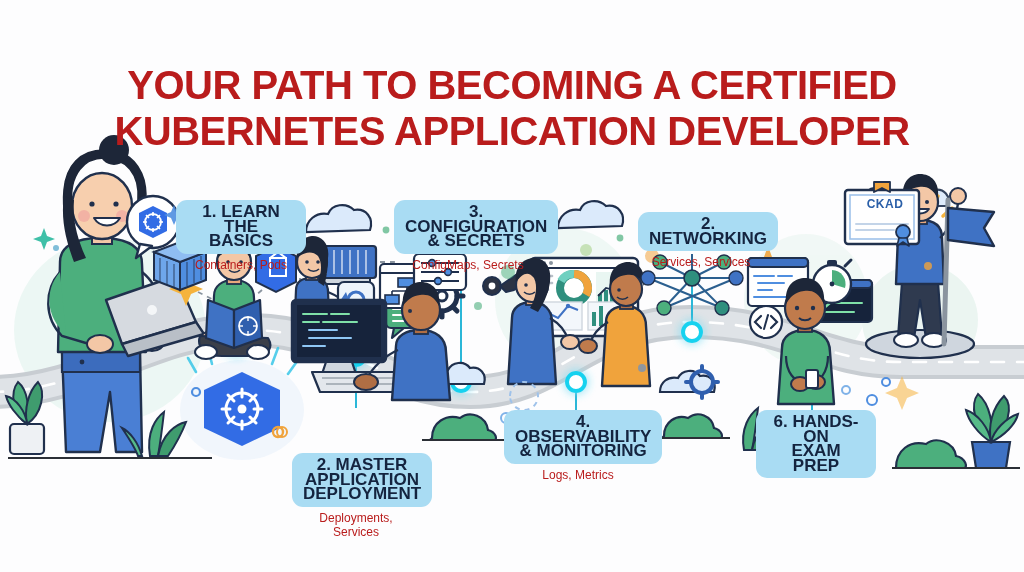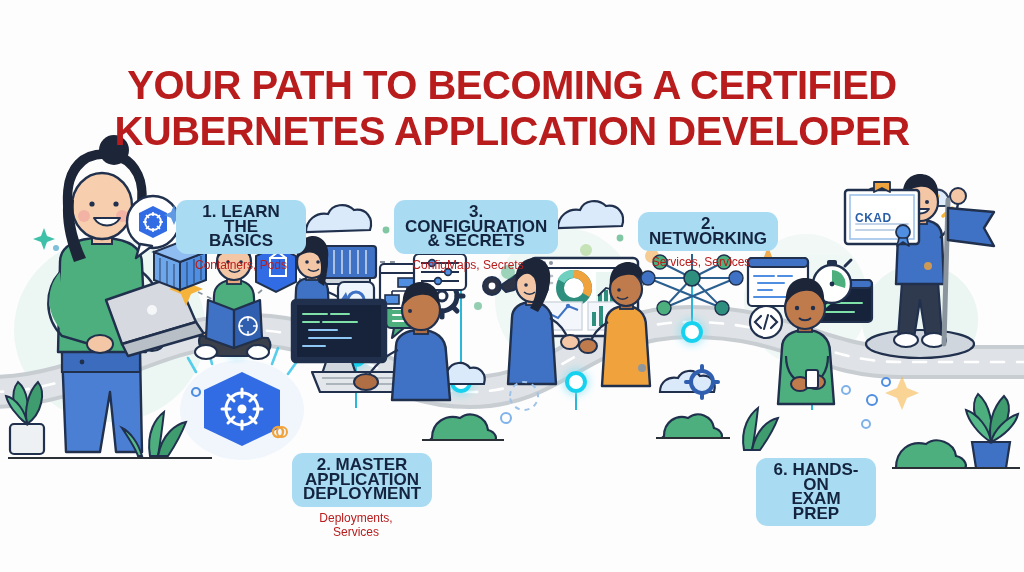--- a/index.html
+++ b/index.html
@@ -48,24 +48,24 @@
     white-space:pre-line;
   }
   .sub.small{font-size:11.5px;}
 
   
   #step-1{left:176px;top:200px;width:130px;}
   #step-3{left:394px;top:200px;width:148px;}
   #step-5{left:638px;top:212px;width:126px;}
   #step-2{left:292px;top:408px;width:128px;margin-top:45px;}
   #step-4{left:504px;top:410px;width:148px;}
-  #step-6{left:756px;top:410px;width:120px;margin-top:48px;}
+  #step-6{left:756px;top:410px;width:120px;}
 
   .ckad-text{
-    position:absolute;left:855px;top:211px;width:60px;text-align:left;
+    position:absolute;left:855px;top:197px;width:60px;text-align:center;
     font-weight:bold;font-size:12px;color:#2a5fa8;letter-spacing:0.5px;
   }
 </style>
 </head>
 <body>
 
 <div id="stage">
 
   <svg class="svg-layer" viewBox="0 0 1024 572">
     <defs>
@@ -700,20 +700,25 @@
   </div>
 
   <div class="step" id="step-2">
     <span class="pill">2. MASTER
 APPLICATION
 DEPLOYMENT</span>
     <div class="sub">Deployments,
 Services</div>
   </div>
 
+  <div class="step" id="step-4">
+    <span class="pill">4. OBSERVABILITY
+&amp; MONITORING</span>
+    <div class="sub">Logs, Metrics</div>
+  </div>
 
   <div class="step" id="step-6">
     <span class="pill">6. HANDS-ON
 EXAM PREP</span>
   </div>
 
   <div class="ckad-text">CKAD</div>
 
 </div>
 

